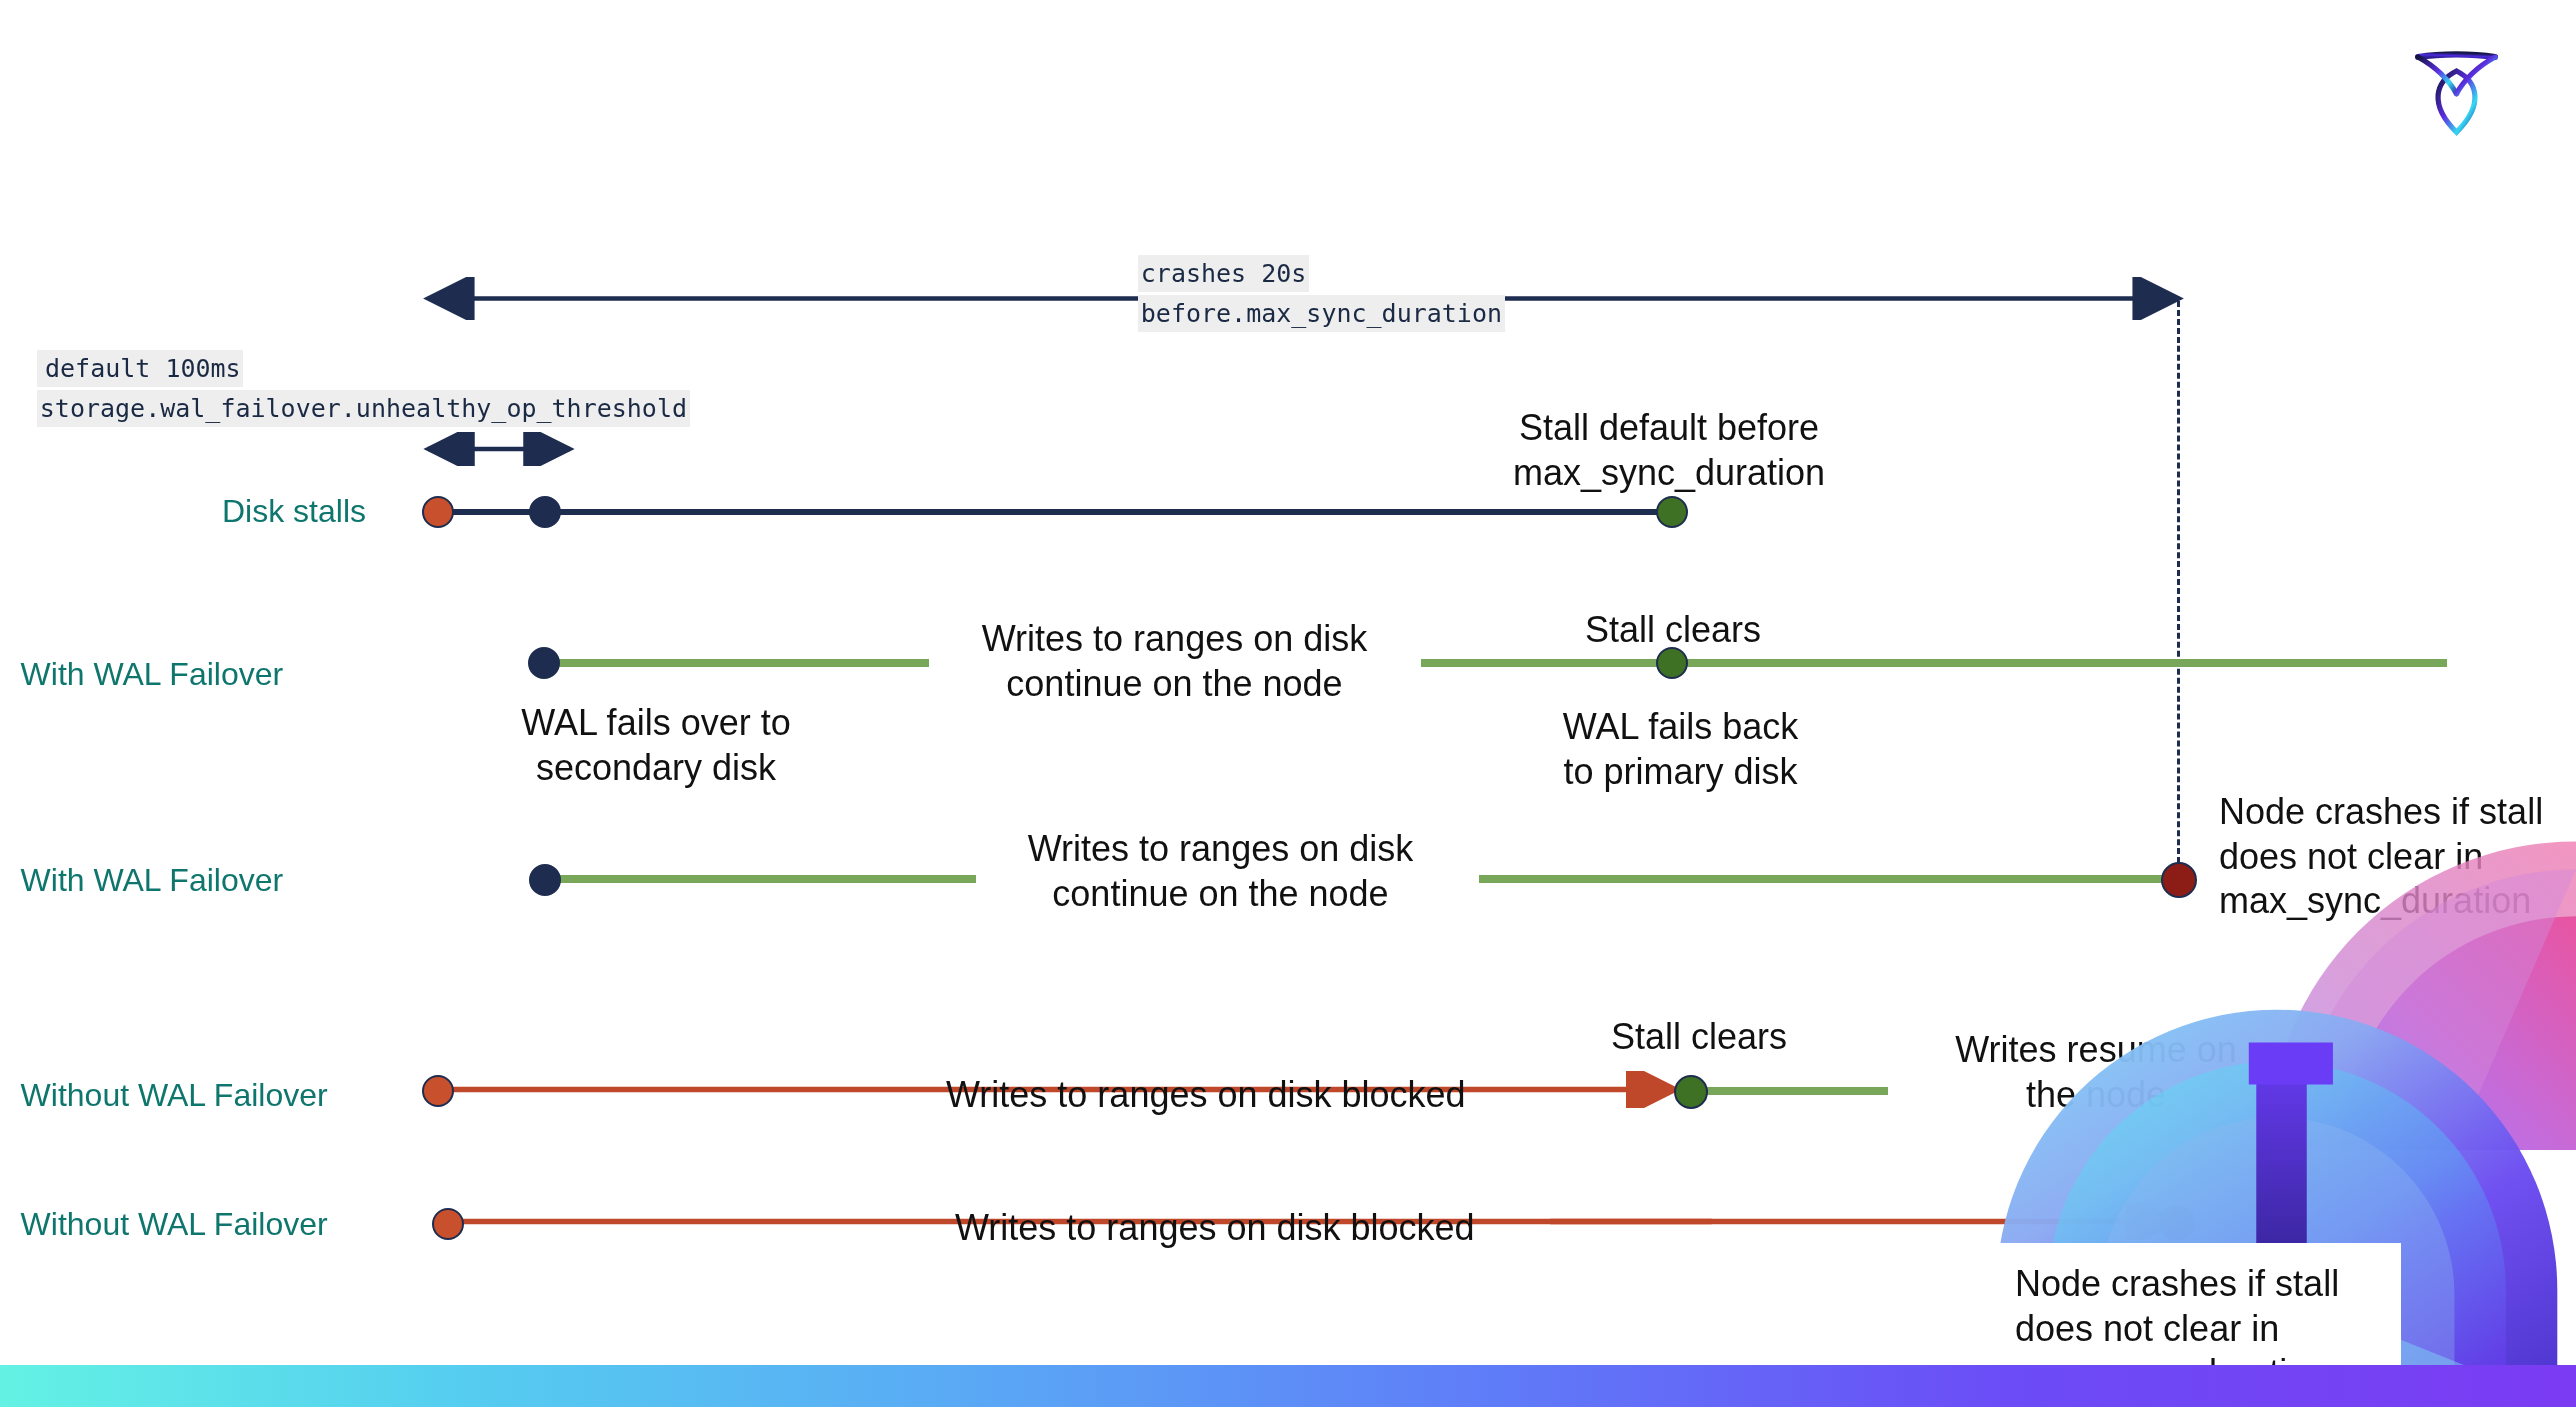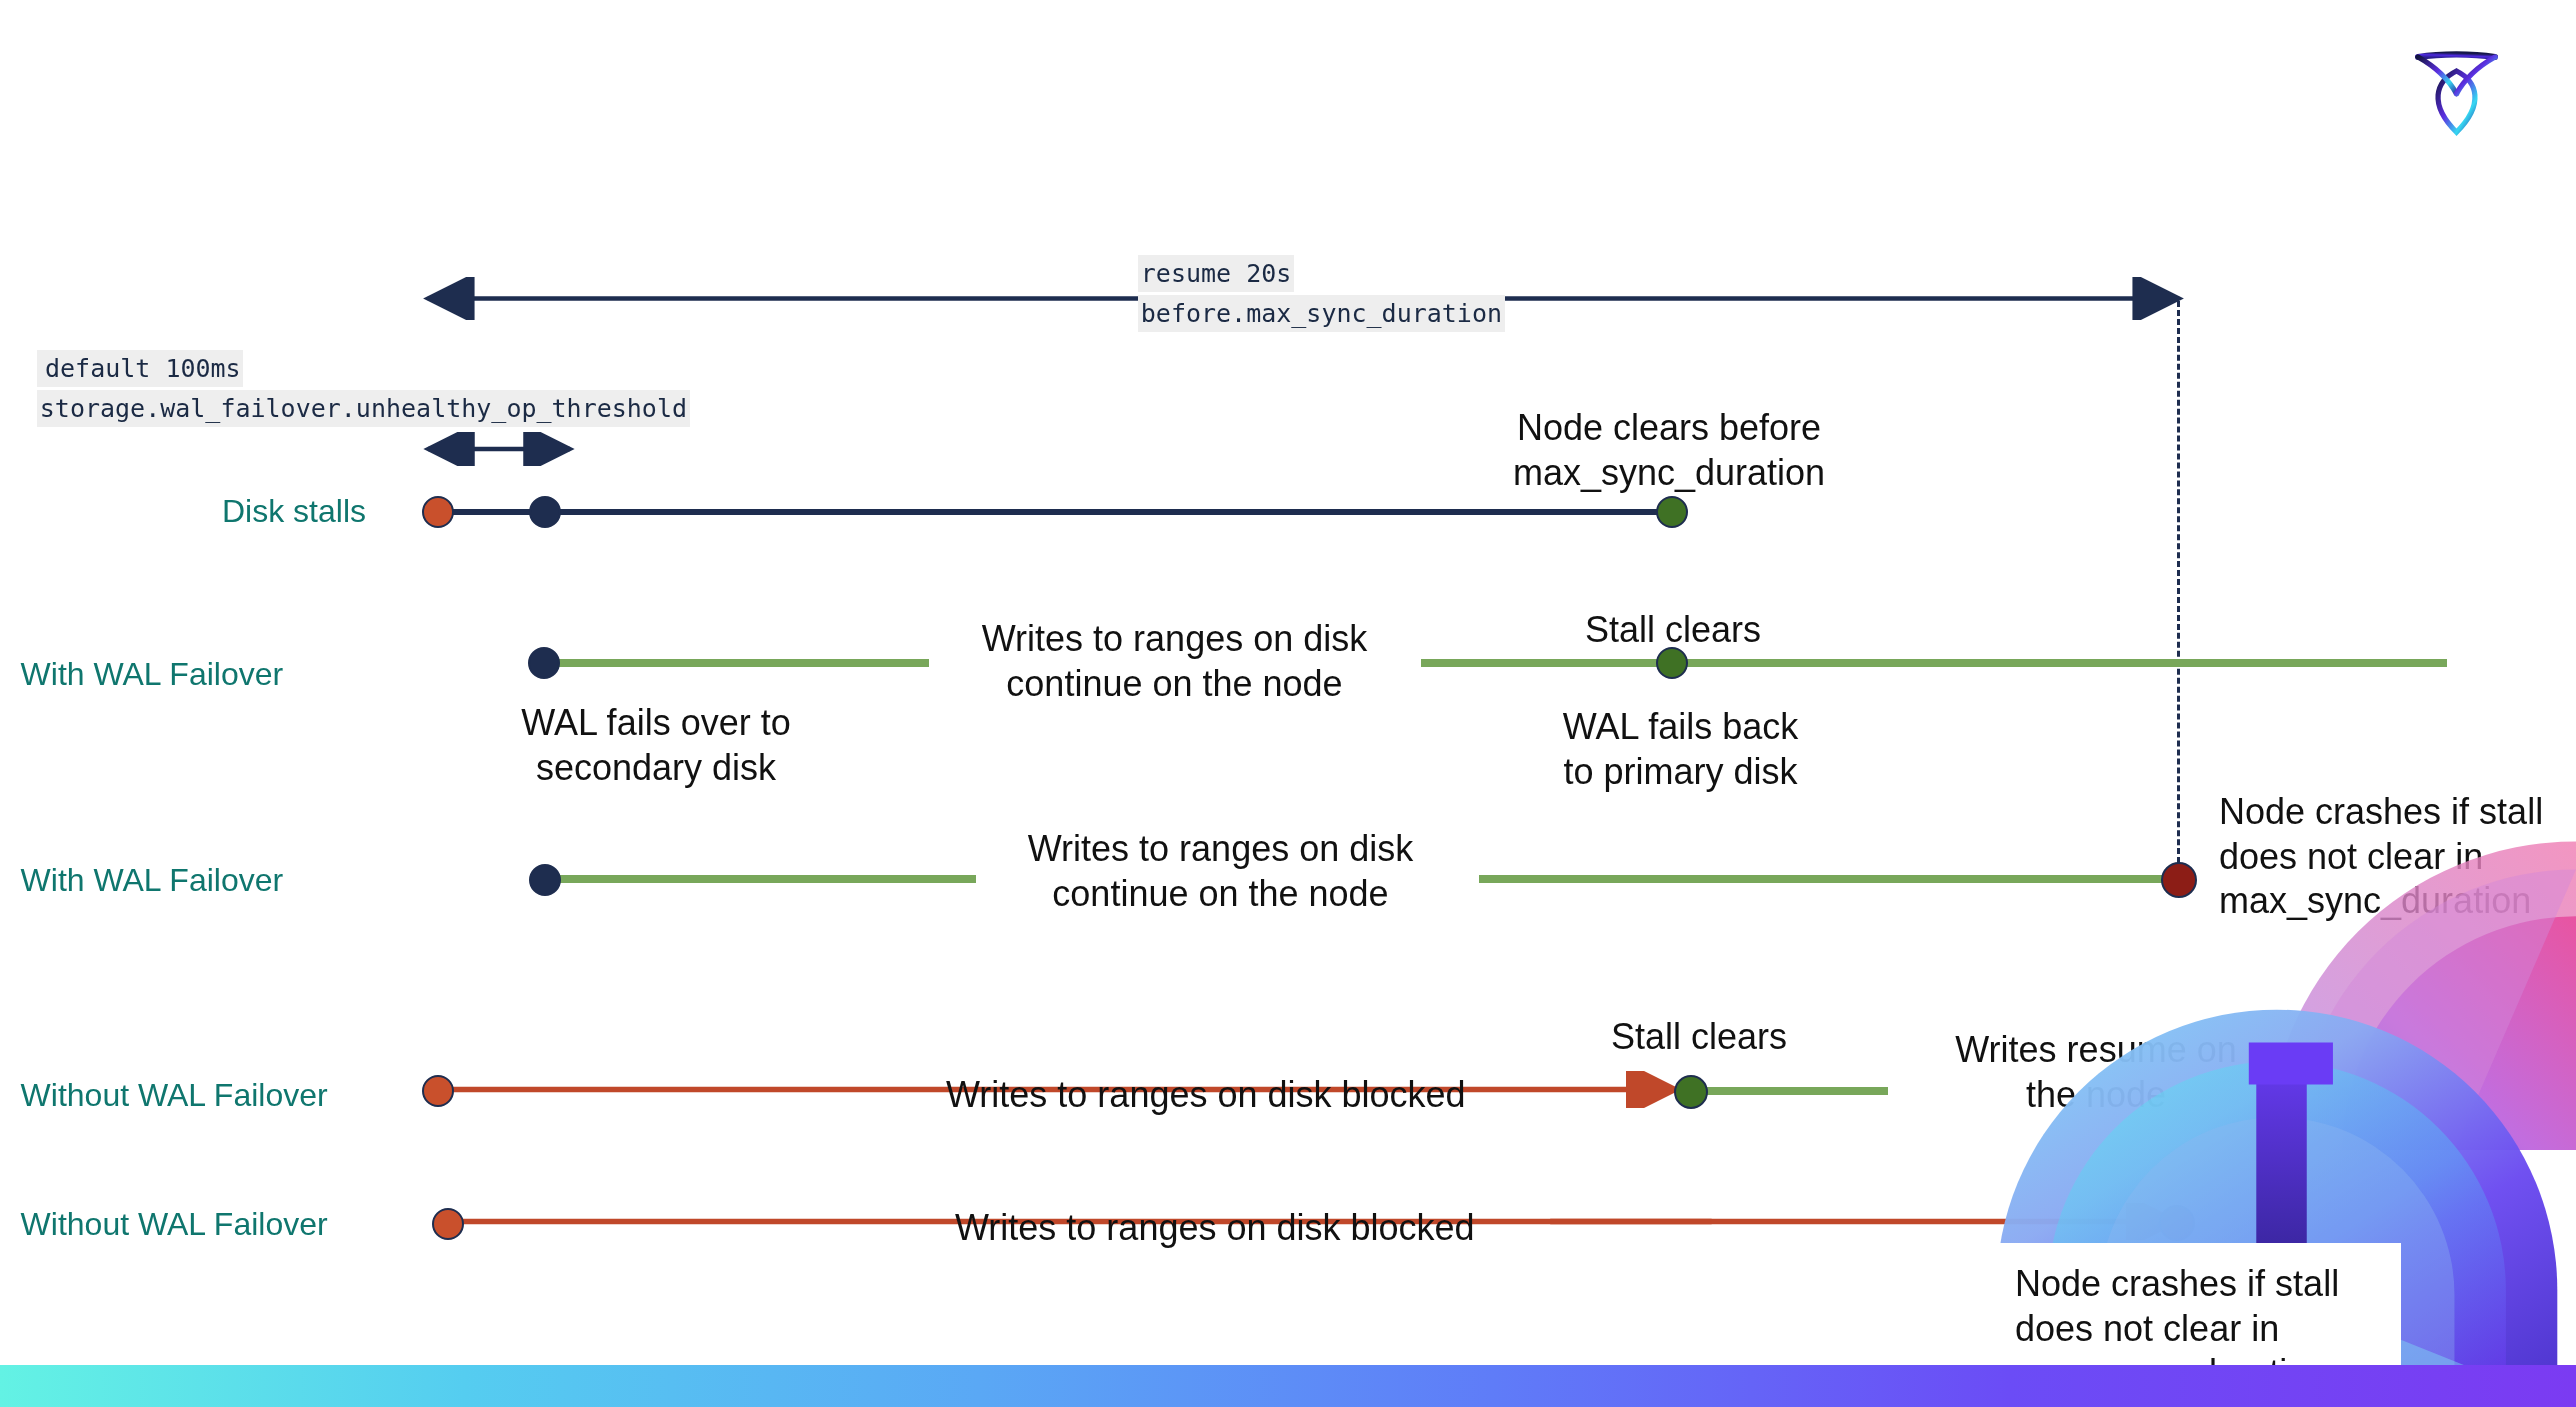--- a/index.html
+++ b/index.html
@@ -105,40 +105,40 @@
       <marker id="navyR" markerWidth="11" markerHeight="11" refX="10" refY="5.5" orient="auto">
         <path d="M0,0 L11,5.5 L0,11 z" fill="#1e2d4f"></path>
       </marker>
       <marker id="navyL" markerWidth="11" markerHeight="11" refX="1" refY="5.5" orient="auto">
         <path d="M11,0 L0,5.5 L11,11 z" fill="#1e2d4f"></path>
       </marker>
     </defs>
     <line x1="18" y1="23" x2="1892" y2="23" stroke="#1e2d4f" stroke-width="5" marker-start="url(#navyL)" marker-end="url(#navyR)"></line>
   </svg>
 
-  <div class="code" style="left:1138px; top:255px;">resume 20s</div>
+  <div class="code" style="left:1138px; top:255px;">crashes 20s</div>
   <div class="code" style="left:1138px; top:295px;">before.max_sync_duration</div>
 
   <div class="code" style="left:37px; top:350px;padding-left:8px;">default 100ms</div>
   <div class="code" style="left:37px; top:390px;">storage.wal_failover.unhealthy_op_threshold</div>
 
   <svg class="arrowline" style="left:415px; top:432px; width:168px; height:34px;" viewBox="0 0 180 36" width="168" height="34">
     <line x1="14" y1="18" x2="166" y2="18" stroke="#1e2d4f" stroke-width="5" marker-start="url(#navyL)" marker-end="url(#navyR)"></line>
   </svg>
 
   <div class="dashline" style="left:2177px; top:301px; height:580px;"></div>
 
   <div class="row-label" style="left:222px; top:493px;">Disk stalls</div>
 
   <div class="seg navy" style="left:439px; top:509px; width:1234px;"></div>
   <div class="dot orange" style="left:422px; top:496px; width:32px; height:32px;"></div>
   <div class="dot navy" style="left:529px; top:496px; width:32px; height:32px;"></div>
   <div class="dot green" style="left:1656px; top:496px; width:32px; height:32px;"></div>
 
-  <div class="lbl center" style="left:1482px; top:406px; width:374px;">Node clears before
+  <div class="lbl center" style="left:1482px; top:406px; width:374px;">Stall default before
 max_sync_duration</div>
 
   <div class="row-label" style="left:20.6px; top:656px;">With WAL Failover</div>
 
   <div class="seg green" style="left:542px; top:659px; width:387px;"></div>
   <div class="seg green" style="left:1421px; top:659px; width:1026px;"></div>
   <div class="dot navy" style="left:528px; top:647px; width:32px; height:32px;"></div>
   <div class="dot green" style="left:1656px; top:647px; width:32px; height:32px;"></div>
 
   <div class="lbl center" style="left:950px; top:617px; width:449px;">Writes to ranges on disk

